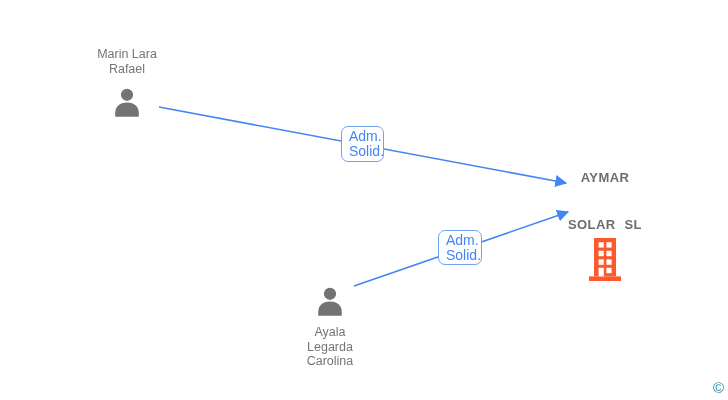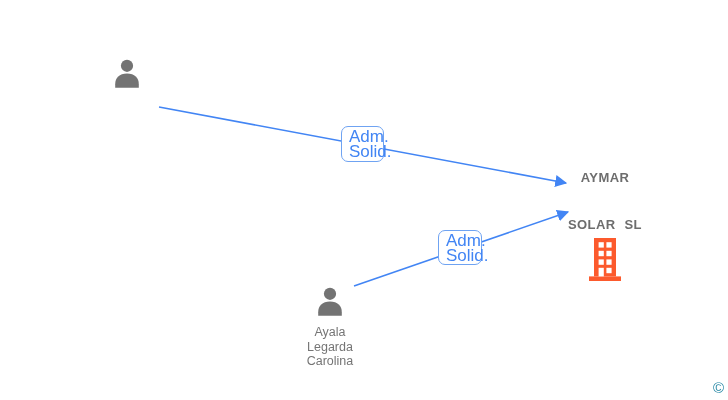--- a/index.html
+++ b/index.html
@@ -46,21 +46,21 @@
   .icon-person { margin-top: 10px; }
   .icon-building { margin-top: 6px; }
   .edge-label {
     position: absolute;
     z-index: 3;
     background: #ffffff;
     border: 1.6px solid #6fa3f2;
     border-radius: 7px;
     padding: 2px 0 2px 7px;
     color: #4285f4;
-    font-size: 17px;
+    font-size: 14px;
     line-height: 15.3px;
   }
   .edge-label-1 { left: 341px; top: 126px; width: 43px; height: 36px; }
   .edge-label-2 { left: 438px; top: 230px; width: 44px; height: 35px; }
   .watermark {
     position: absolute;
     right: 4px;
     bottom: 4px;
     z-index: 4;
     display: flex;
@@ -88,20 +88,24 @@
     <defs>
       <marker id="arrowhead" viewBox="0 0 10 10" refX="9" refY="5" markerWidth="7.5" markerHeight="7.5" orient="auto">
         <path d="M0 0 L10 5 L0 10 z" fill="#4285f4"></path>
       </marker>
     </defs>
     <line x1="159" y1="107" x2="566" y2="183" stroke="#4285f4" stroke-width="1.6" marker-end="url(#arrowhead)"></line>
     <line x1="354" y1="286" x2="568" y2="212" stroke="#4285f4" stroke-width="1.6" marker-end="url(#arrowhead)"></line>
   </svg>
 
   <div class="node" style="left:57px; top:47px;">
+    <div class="person-name">
+      <div class="line">Marin Lara</div>
+      <div class="line">Rafael</div>
+    </div>
     <svg class="icon-person" width="34" height="34" viewBox="0 0 34 34">
       <circle cx="17" cy="8.8" r="6.1" fill="#737373"></circle>
       <path d="M17 16.6c-7.6 0-11.8 4.4-11.8 10.6v3.6h23.6v-3.6c0-6.2-4.2-10.6-11.8-10.6z" fill="#737373"></path>
     </svg>
   </div>
 
   <div class="node" style="left:260px; top:285px;">
     <svg width="34" height="34" viewBox="0 0 34 34">
       <circle cx="17" cy="8.8" r="6.1" fill="#737373"></circle>
       <path d="M17 16.6c-7.6 0-11.8 4.4-11.8 10.6v3.6h23.6v-3.6c0-6.2-4.2-10.6-11.8-10.6z" fill="#737373"></path>

